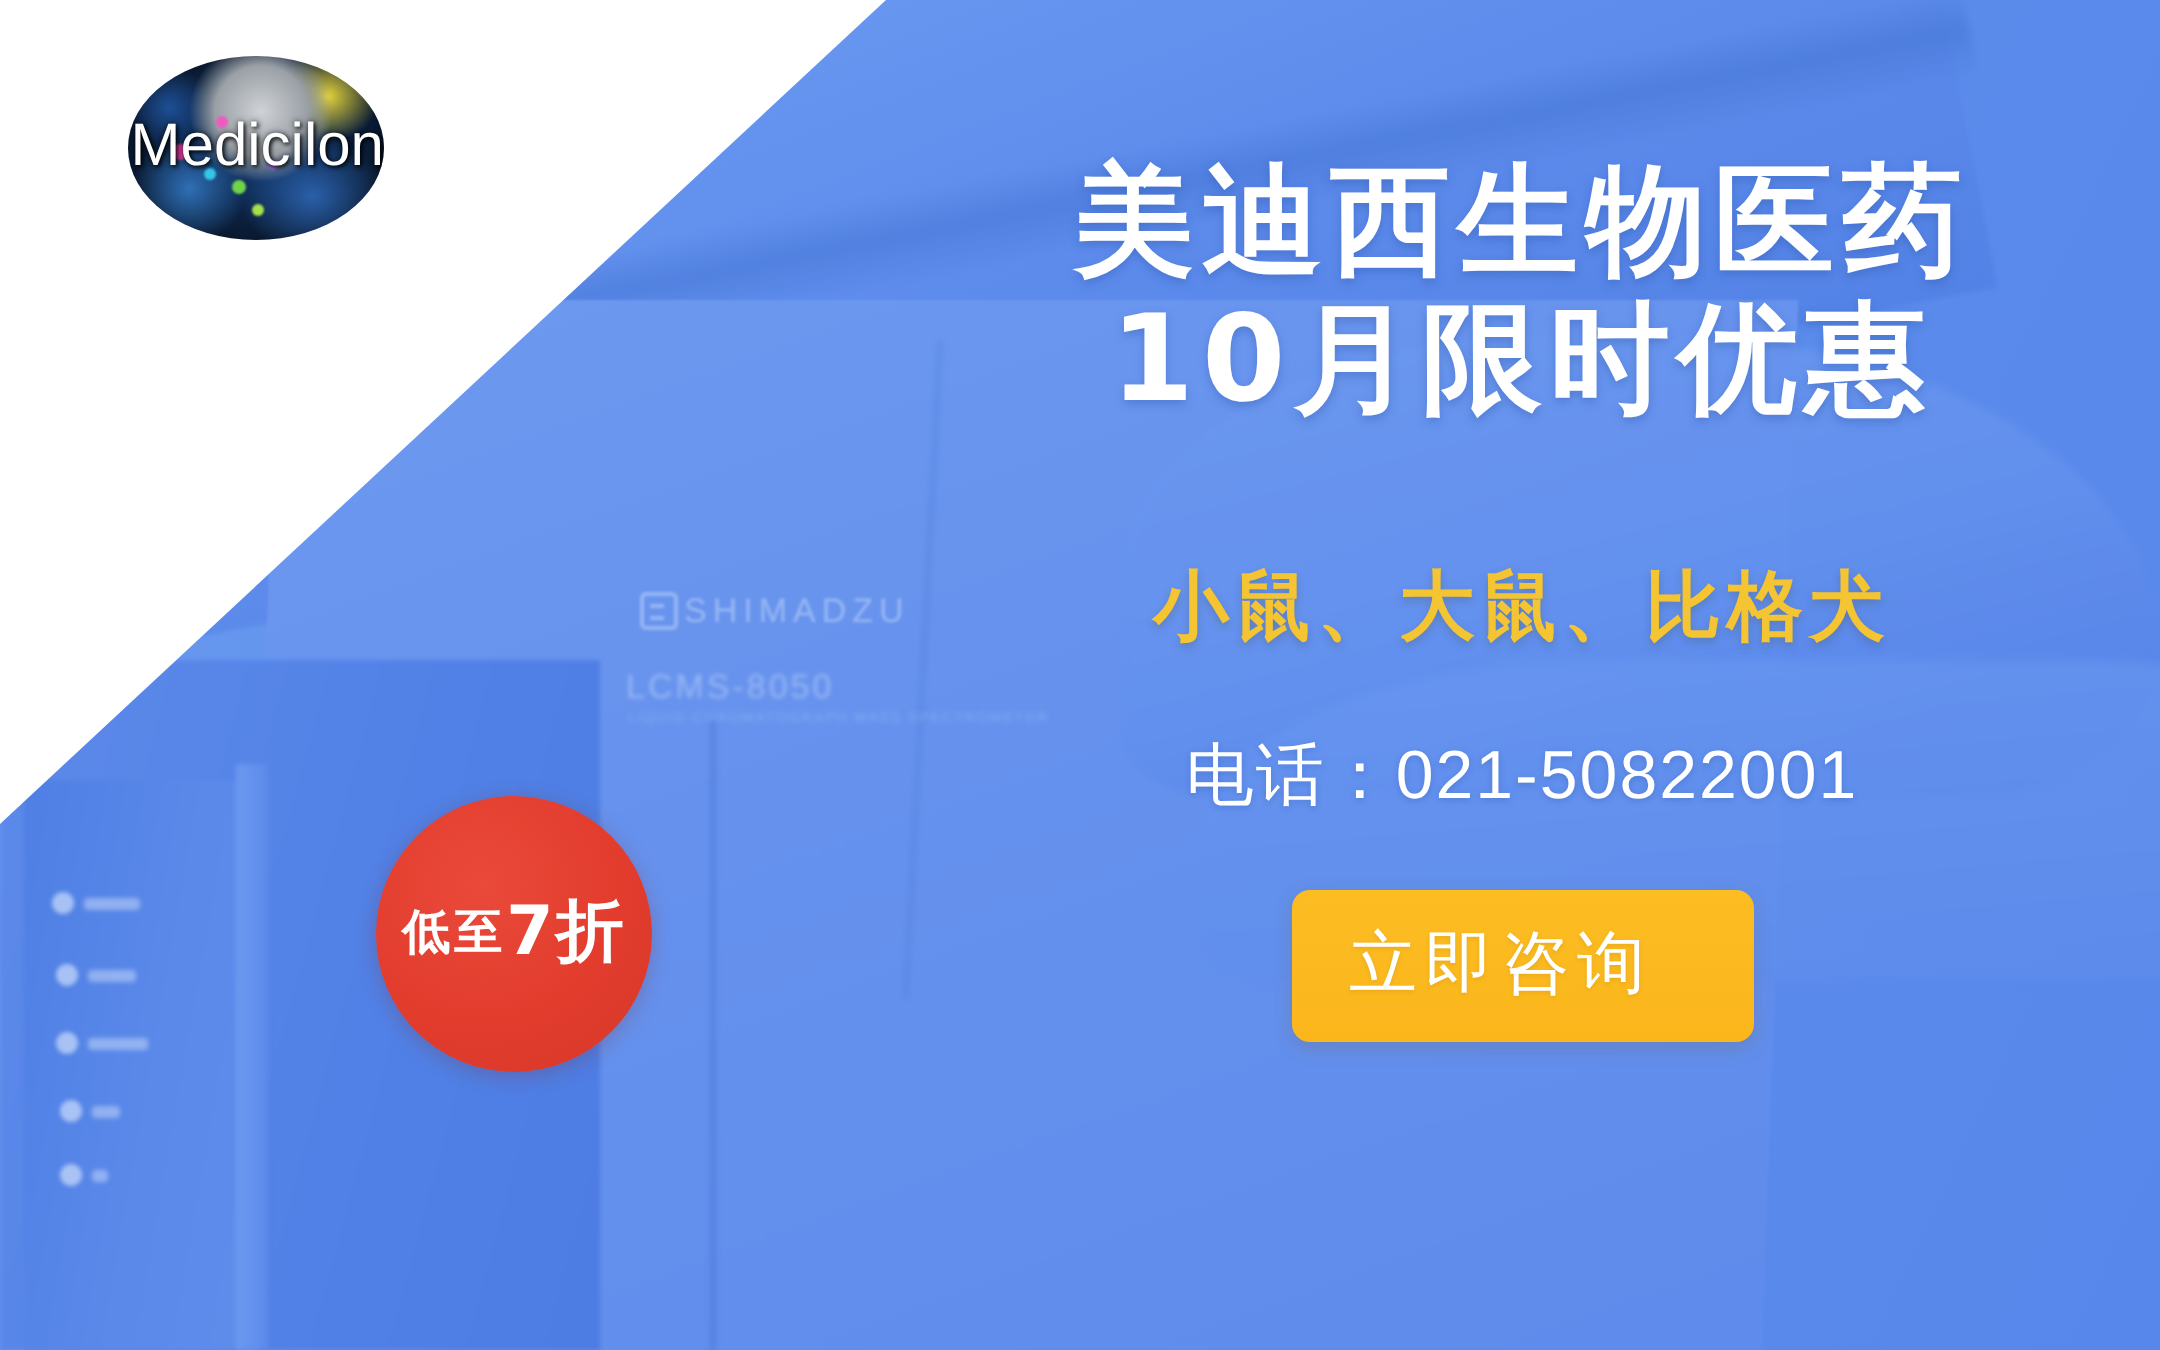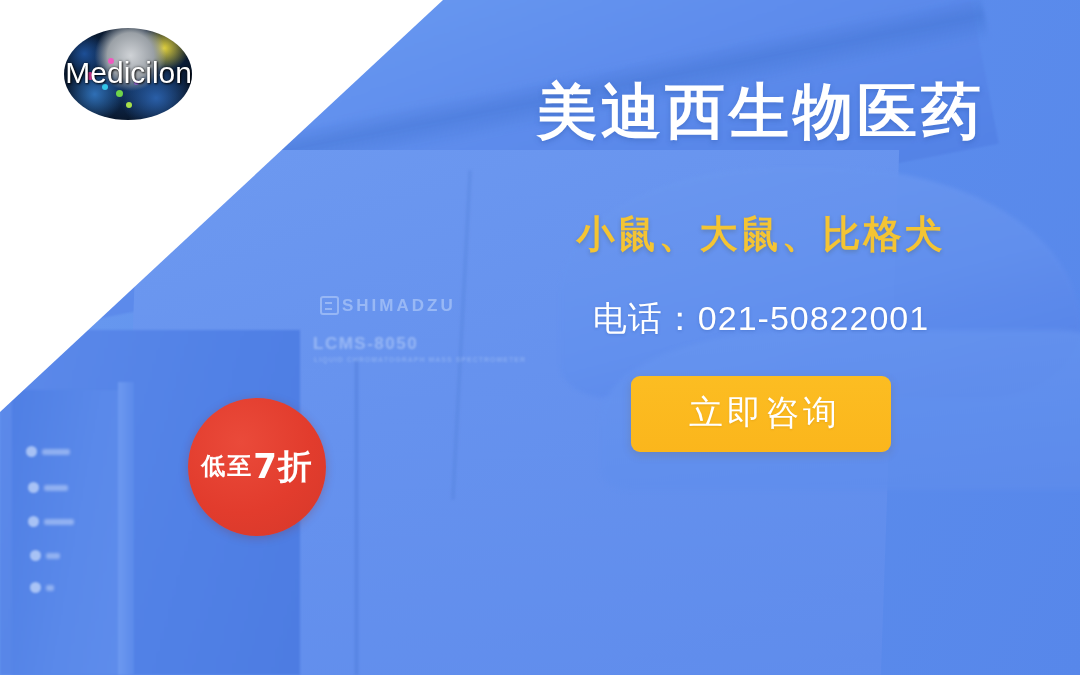--- a/index.html
+++ b/index.html
@@ -159,21 +159,21 @@
     filter: blur(2.6px);
     opacity: .75;
   }
 
   
   .vendor {
     position: absolute;
     color: rgba(226,238,255,.40);
     filter: blur(0.7px);
     letter-spacing: 3px;
-    font-weight: 700;
+    font-weight: 400;
   }
   .vendor-logo {
     position: absolute;
     left: 320px;
     top: 296px;
     width: 15px;
     height: 15px;
     border: 2px solid rgba(226,238,255,.38);
     border-radius: 3px;
     filter: blur(0.7px);
@@ -362,21 +362,21 @@
     justify-content: center;
   }
   .cta {
     display: inline-block;
     background: linear-gradient(180deg, #fcbd22 0%, #fbb61c 100%);
     color: #ffffff;
     font-family: "DejaVu Sans", "Liberation Sans", sans-serif;
     font-size: 34px;
     font-weight: 400;
     letter-spacing: 4px;
-    padding: 14px 50px 16px 58px;
+    padding: 14px 50px 16px 29px;
     border: none;
     border-radius: 9px;
     cursor: pointer;
     box-shadow: 0 3px 10px rgba(120,80,0,.18);
     text-shadow: 0 1px 2px rgba(150,100,0,.18);
   }
 </style>
 </head>
 <body>
 
@@ -427,20 +427,21 @@
     </div>
   </div>
 
   <div class="badge">
     <div class="badge-top">低至</div>
     <div class="badge-main">7折</div>
   </div>
 
   <div class="copy">
     <div class="headline headline-1">美迪西生物医药</div>
+    <div class="headline headline-2">10月限时优惠</div>
 
     <div class="subhead">小鼠、大鼠、比格犬</div>
 
     <div class="phone">
       <span>电话：</span><span class="num">021-50822001</span>
     </div>
 
     <div class="cta-wrap">
       <button class="cta">立即咨询</button>
     </div>

